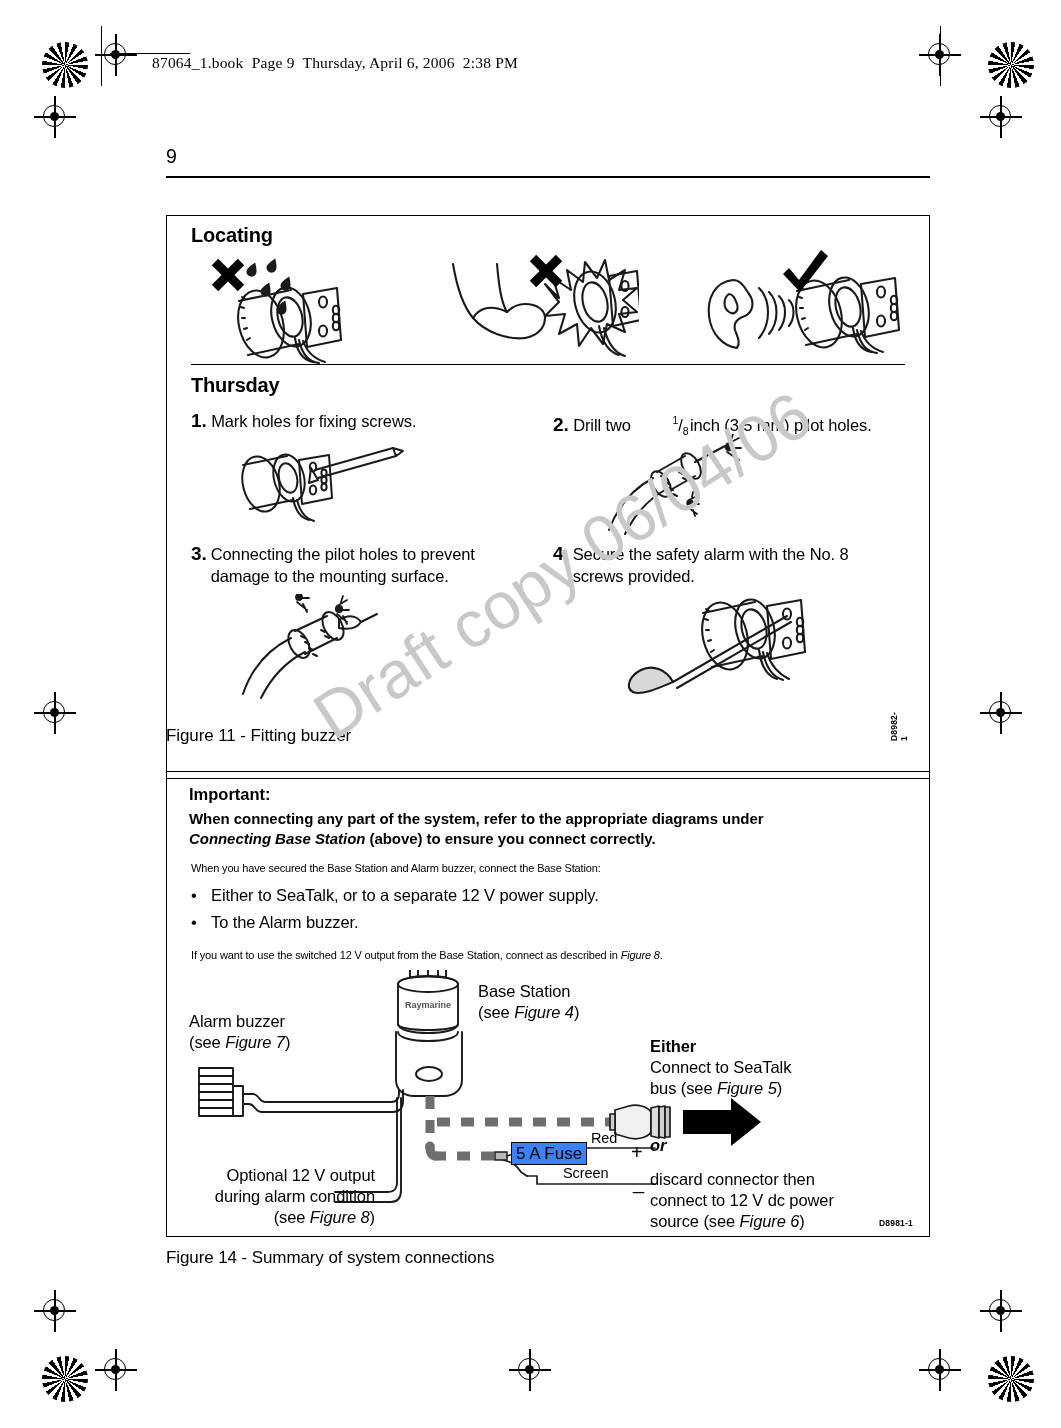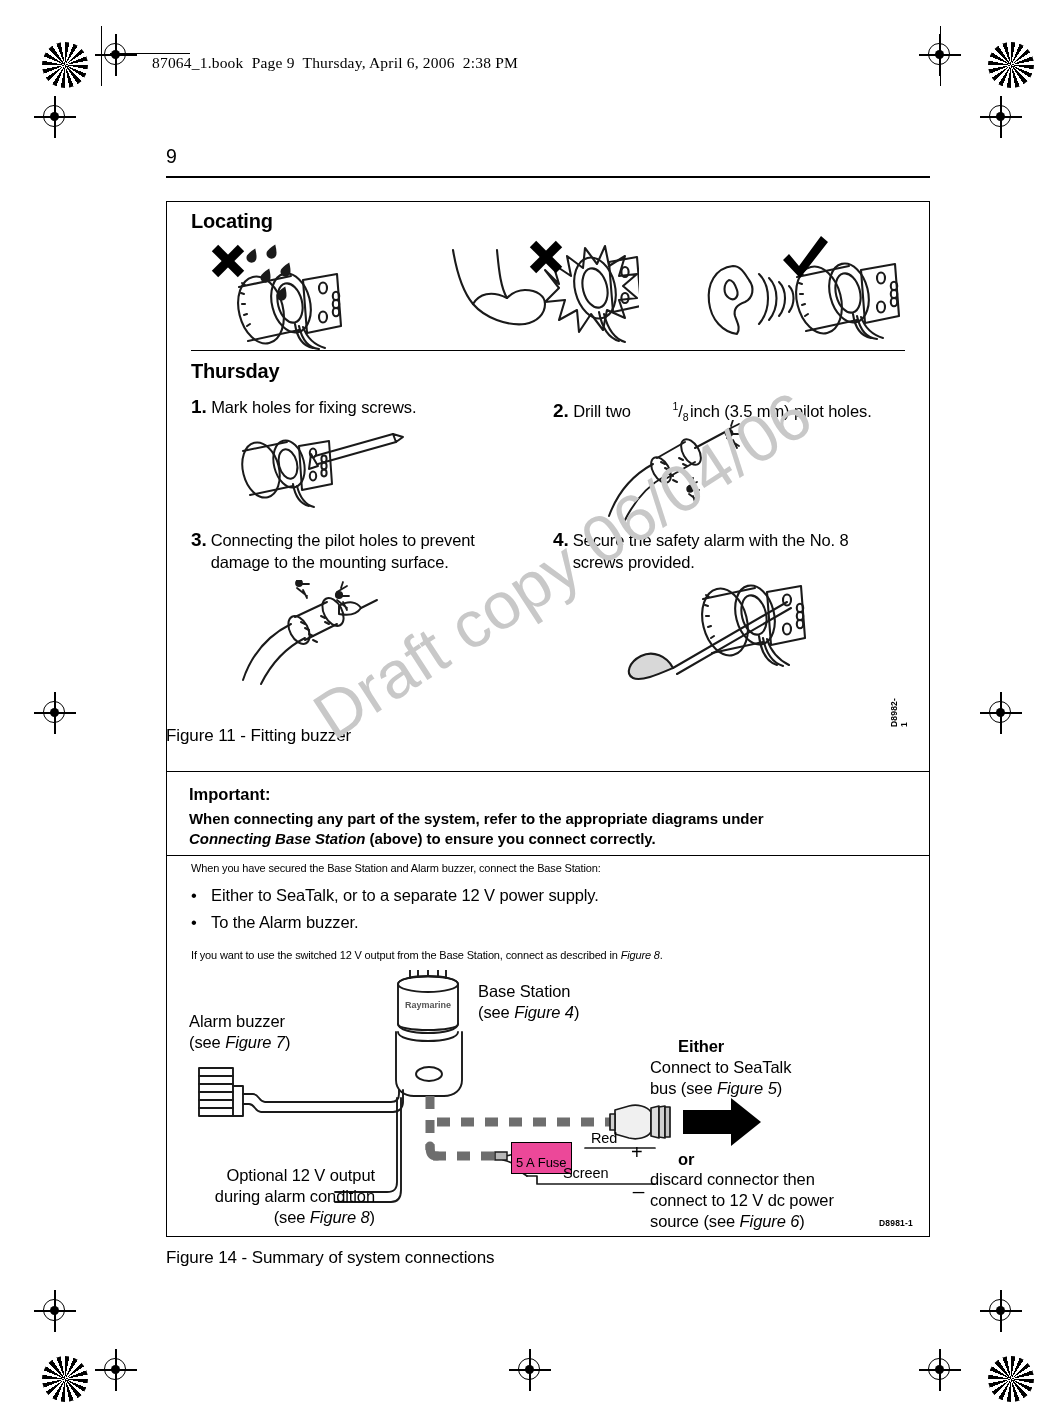--- a/index.html
+++ b/index.html
@@ -119,21 +119,21 @@
     background: transparent;
   }
   .figcap {
     position: absolute;
     font-size: 17px;
     letter-spacing: -0.1px;
     white-space: nowrap;
   }
 
   
-  #fig11 { left: 166px; top: 201px; width: 764px; height: 655px; }
+  #fig11 { left: 166px; top: 215px; width: 764px; height: 564px; }
 
   .sect-title {
     position: absolute;
     font-size: 20px;
     font-weight: 700;
     letter-spacing: -0.2px;
   }
   .sect-rule {
     position: absolute;
     height: 1.4px;
@@ -226,35 +226,35 @@
     flex: 0 0 20px;
   }
 
   .dlabel {
     position: absolute;
     font-size: 16.5px;
     line-height: 21px;
     letter-spacing: -0.1px;
   }
   .dlabel i { font-style: italic; }
-  .dlabel b { font-weight: 700; margin-left: 28px; }
+  .dlabel b { font-weight: 700; }
   .dlabel.right { text-align: right; }
 
   .wirelabel {
     position: absolute;
     font-size: 14.5px;
     letter-spacing: -0.1px;
   }
   .fusebox {
     position: absolute;
     border: 1.5px solid #000;
     box-sizing: border-box;
-    font-size: 13px;
-    padding: 12px 4px 2px 4px;
-    background: #ec4899;
+    font-size: 17px;
+    padding: 3px 4px 2px 4px;
+    background: #3b82f6;
     white-space: nowrap;
     line-height: 16px;
   }
   .sign {
     position: absolute;
     font-size: 20px;
     font-weight: 400;
     line-height: 12px;
   }
 
@@ -727,21 +727,21 @@
       <span>during alarm condition</span><br>
       <span>(see </span><i>Figure 8</i><span>)</span>
     </div>
 
     <div class="dlabel" style="left:483px; top:264px;">
       <b>Either</b><br>
       <span>Connect to SeaTalk</span><br>
       <span>bus (see </span><i>Figure 5</i><span>)</span>
     </div>
 
-    <div class="dlabel" style="left:483px; top:377px;">
+    <div class="dlabel" style="left:483px; top:363px;font-style:italic;">
       <b>or</b>
     </div>
 
     <div class="dlabel" style="left:483px; top:397px;">
       <span>discard connector then</span><br>
       <span>connect to 12 V dc power</span><br>
       <span>source (see </span><i>Figure 6</i><span>)</span>
     </div>
 
     <div class="figid" style="left:712px; top:446px;">D8981-1</div>

